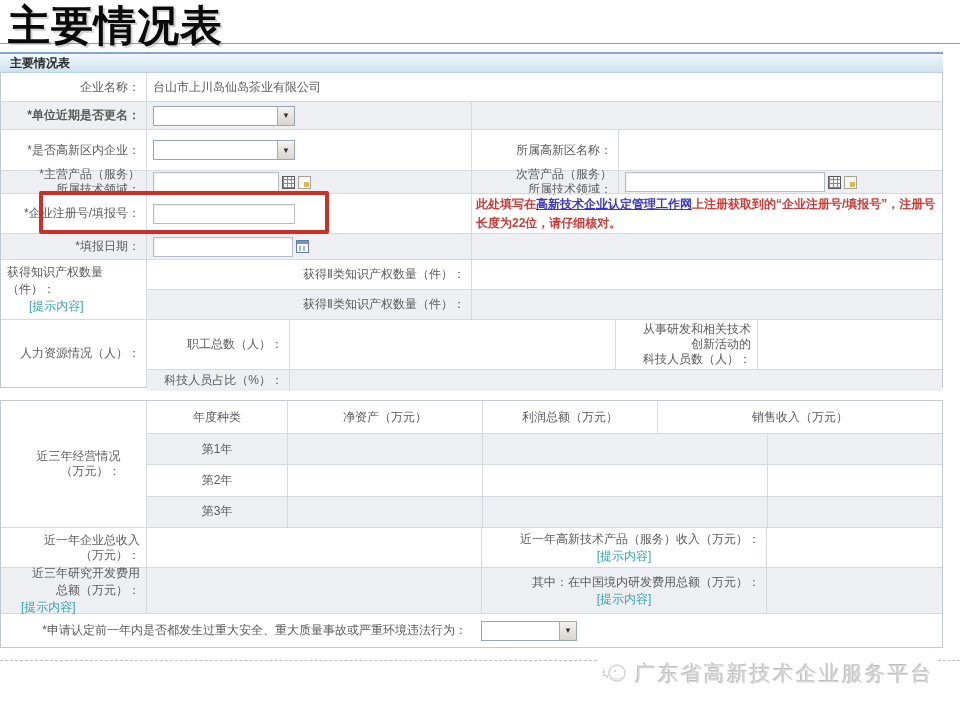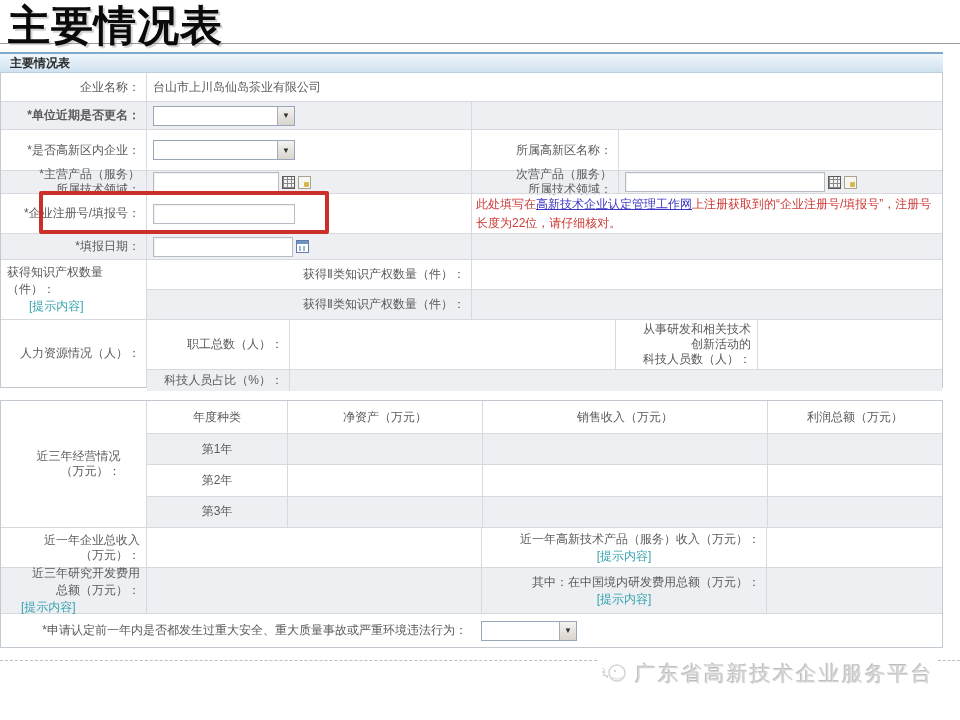--- a/index.html
+++ b/index.html
@@ -59,21 +59,21 @@
       repeating-linear-gradient(90deg,#888 0 1px,#f2f2f2 1px 4px); }
   .ic-form { border:1px solid #a7a396; background:#f7f6f1; }
   .ic-form::after { content:""; position:absolute; right:1px; bottom:1px; width:5px; height:5px;
                     background:#d8b84a; border-radius:1px; }
   .ic-cal { border:1px solid #5f7da8; background:#fff; }
   .ic-cal::before { content:""; position:absolute; left:0; right:0; top:0; height:3px; background:#6f93c2; }
   .ic-cal::after { content:""; position:absolute; left:2px; right:2px; top:5px; height:5px;
       background:repeating-linear-gradient(90deg,#9db4d2 0 2px,transparent 2px 4px); }
 
   .hint { color:#35a3ae; cursor:pointer; }
-  .note { color:#cc3a35; line-height:19px; padding:2px 4px; }
+  .note { color:#cc3a35; line-height:19px; padding:2px 4px;font-weight:bold; }
   .note a { color:#3b35c3; text-decoration:underline; cursor:pointer; }
 
   .hl-box { position:absolute; left:38px; top:-3px; width:290px; height:43px;
             border:4px solid #ca3028; border-radius:2px; z-index:5; pointer-events:none; }
 
   
   .footer { position:absolute; top:660px; left:0; width:960px; height:40px;
             display:flex; align-items:flex-start; }
   .dash { border-top:1px dashed #bfbfbf; height:0; }
   .footer .dash.left { flex:1; }
@@ -214,22 +214,22 @@
     <div class="cell lab w-a two-line ctr">
       <div style="text-align:right;">
           <span>近三年经营情况</span>
           <span>（万元）：</span>
         </div>
     </div>
     <div class="stack vline">
       <div class="sub" style="height:32px; flex:none;">
         <div class="cell ctr w-b">年度种类</div>
         <div class="cell ctr w-c">净资产（万元）</div>
+        <div class="cell ctr fx">利润总额（万元）</div>
         <div class="cell ctr w-d">销售收入（万元）</div>
-        <div class="cell ctr fx">利润总额（万元）</div>
       </div>
       <div class="sub alt">
         <div class="cell ctr w-b">第1年</div>
         <div class="cell w-c"></div>
         <div class="cell w-d"></div>
         <div class="cell fx"></div>
       </div>
       <div class="sub">
         <div class="cell ctr w-b">第2年</div>
         <div class="cell w-c"></div>

